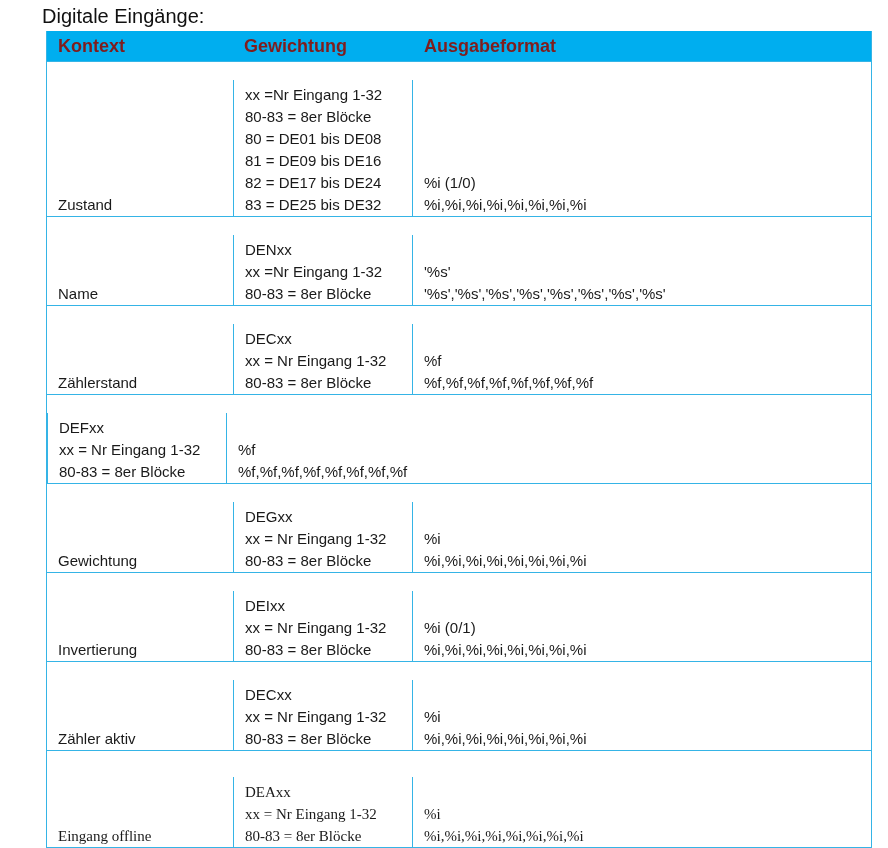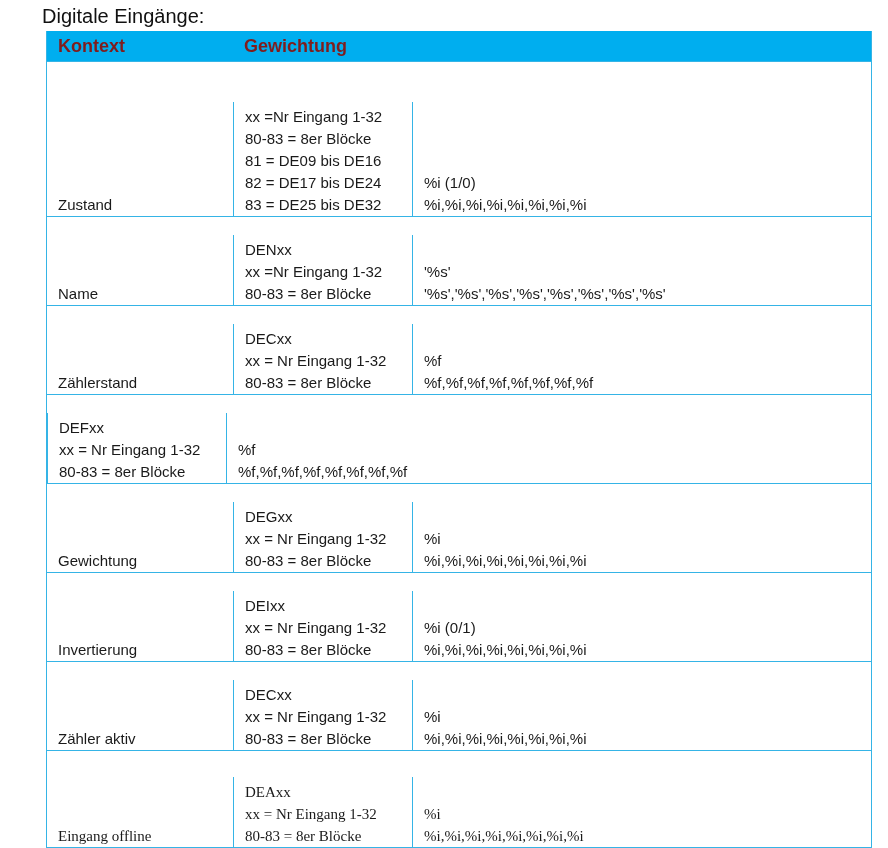--- a/index.html
+++ b/index.html
@@ -65,29 +65,31 @@
 </head>
 <body>
 
 <div class="doc">
   <div class="title">Digitale Eingänge:</div>
 
   <div class="tbl">
     <div class="hdr">
       <div class="c1">Kontext</div>
       <div class="c2">Gewichtung</div>
+      <div class="c3">Ausgabeformat</div>
     </div>
     <div>
         <div class="row tall">
           <div class="cell c1">
             <div>Zustand</div>
           </div>
           <div class="cell c2">
             <div>xx =Nr Eingang 1-32</div>
             <div>80-83 = 8er Blöcke</div>
+            <div>80 = DE01 bis DE08</div>
             <div>81 = DE09 bis DE16</div>
             <div>82 = DE17 bis DE24</div>
             <div>83 = DE25 bis DE32</div>
           </div>
           <div class="cell c3">
             <div class="out">
               <div>%i (1/0)</div>
               <div>%i,%i,%i,%i,%i,%i,%i,%i</div>
             </div>
           </div>

